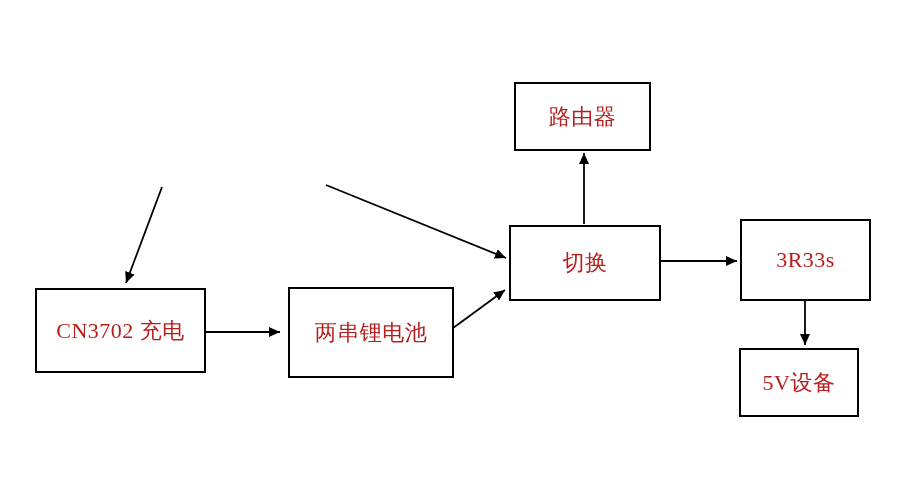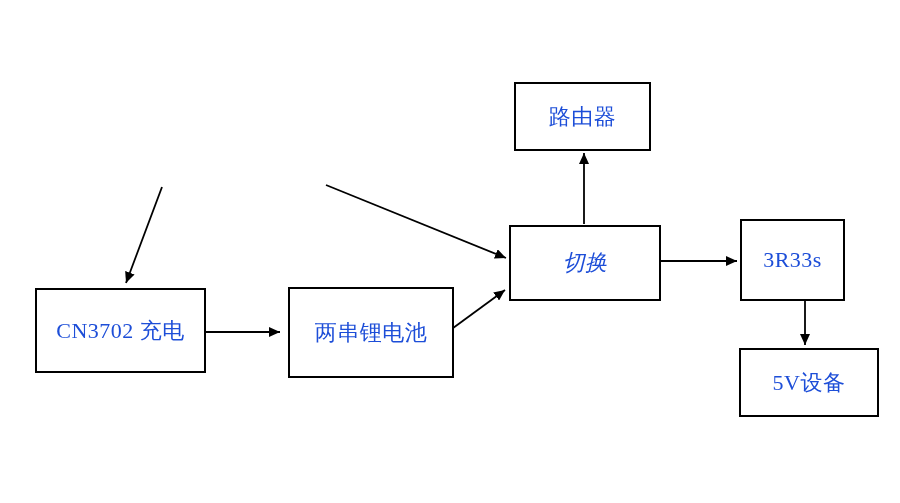--- a/index.html
+++ b/index.html
@@ -27,33 +27,33 @@
     stroke-width: 1.8;
   }
   .node {
     position: absolute;
     box-sizing: border-box;
     border: 2px solid #000000;
     background: #ffffff;
     display: flex;
     align-items: center;
     justify-content: center;
-    color: #1d4ed8;
+    color: #b91c1c;
     font-size: 22px;
     white-space: nowrap;
   }
   .node span { letter-spacing: 0.5px; }
 
   .n-12v     { left:162px; top:146px; width:164px; height:77px; }
   .n-router  { left:514px; top: 82px; width:137px; height:69px; }
   .n-cn3702  { left: 35px; top:288px; width:171px; height:85px; }
   .n-battery { left:288px; top:287px; width:166px; height:91px; }
-  .n-switch  { left:509px; top:225px; width:152px; height:76px;font-style:italic; }
-  .n-3r33s   { left:740px; top:219px; width:105px; height:82px; }
-  .n-5v      { left:739px; top:348px; width:140px; height:69px;text-align:center; }
+  .n-switch  { left:509px; top:225px; width:152px; height:76px; }
+  .n-3r33s   { left:740px; top:219px; width:131px; height:82px; }
+  .n-5v      { left:739px; top:348px; width:120px; height:69px;text-align:center; }
 </style>
 </head>
 <body>
 
 <div class="canvas">
 
   <svg class="edges" width="900" height="503" viewBox="0 0 900 503" xmlns="http://www.w3.org/2000/svg" aria-hidden="true">
     <defs>
       <marker id="arrow" markerUnits="userSpaceOnUse" markerWidth="12" markerHeight="10" refX="11" refY="5" orient="auto">
         <path d="M0,0 L11,5 L0,10 Z" fill="#000000"></path>

